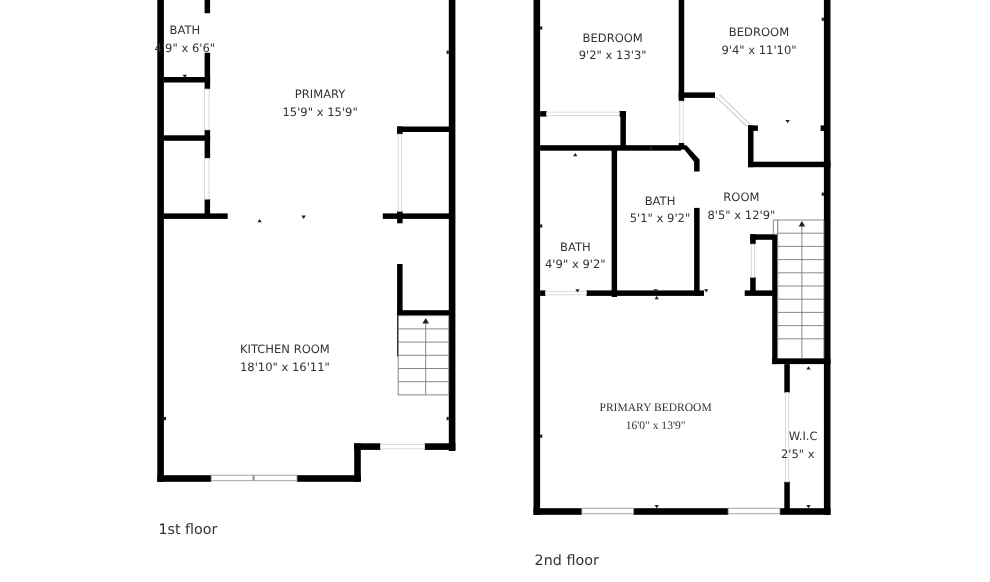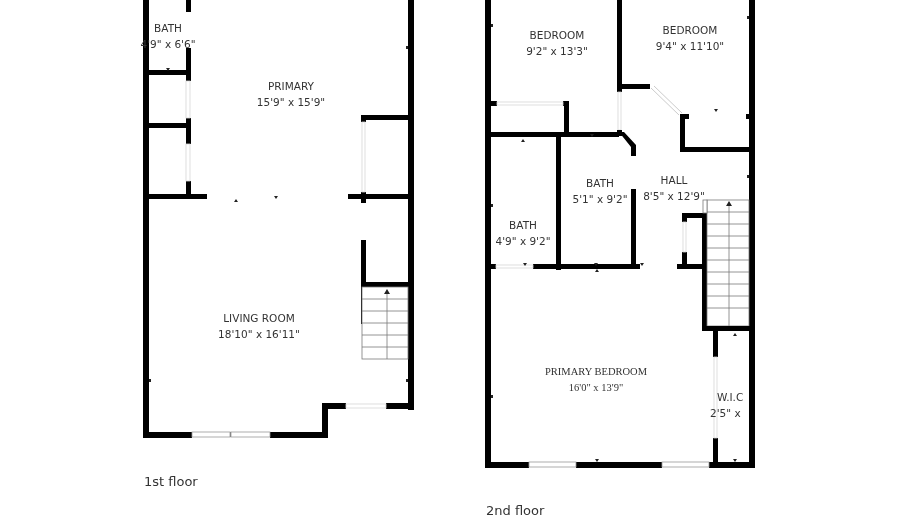--- a/index.html
+++ b/index.html
@@ -163,34 +163,34 @@
 
 <div class="room-label" style="left:168px; top:20px;">
   <div>BATH</div>
   <div>4'9" x 6'6"</div>
 </div>
 <div class="room-label" style="left:291px; top:78px;">
   <div>PRIMARY</div>
   <div>15'9" x 15'9"</div>
 </div>
 <div class="room-label" style="left:259px; top:310px;">
-  <div>LIVING ROOM</div>
+  <div>KITCHEN ROOM</div>
   <div>18'10" x 16'11"</div>
 </div>
 
 <div class="room-label" style="left:557px; top:27px;">
   <div>BEDROOM</div>
   <div>9'2" x 13'3"</div>
 </div>
 <div class="room-label" style="left:690px; top:22px;">
   <div>BEDROOM</div>
   <div>9'4" x 11'10"</div>
 </div>
 <div class="room-label" style="left:674px; top:172px;">
-  <div>HALL</div>
+  <div>ROOM</div>
   <div>8'5" x 12'9"</div>
 </div>
 <div class="room-label" style="left:600px; top:175px;">
   <div>BATH</div>
   <div>5'1" x 9'2"</div>
 </div>
 <div class="room-label" style="left:523px; top:217px;">
   <div>BATH</div>
   <div>4'9" x 9'2"</div>
 </div>

